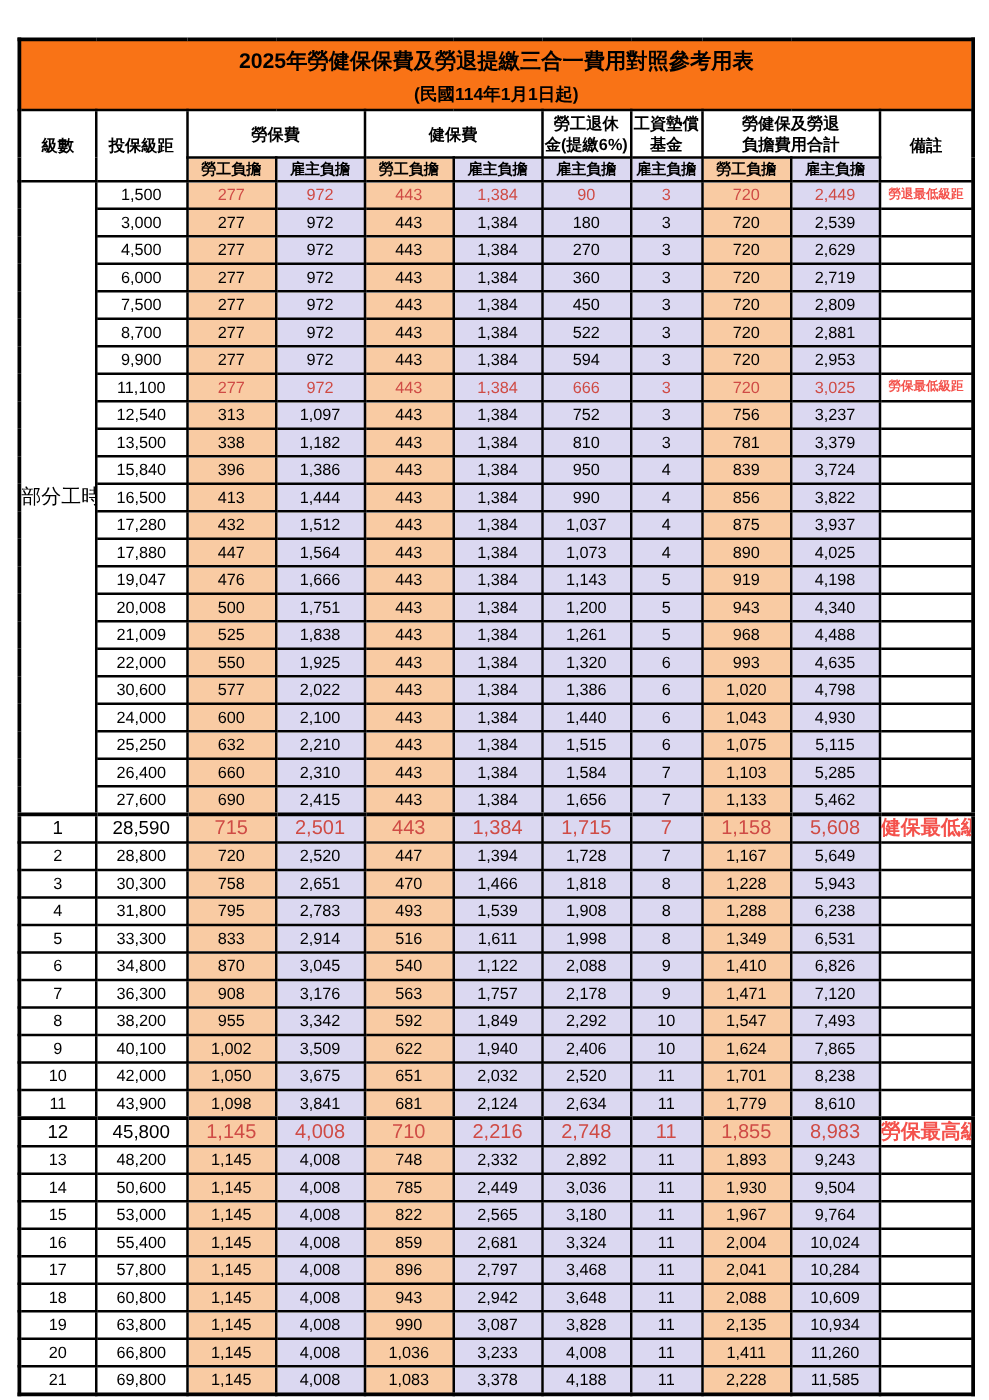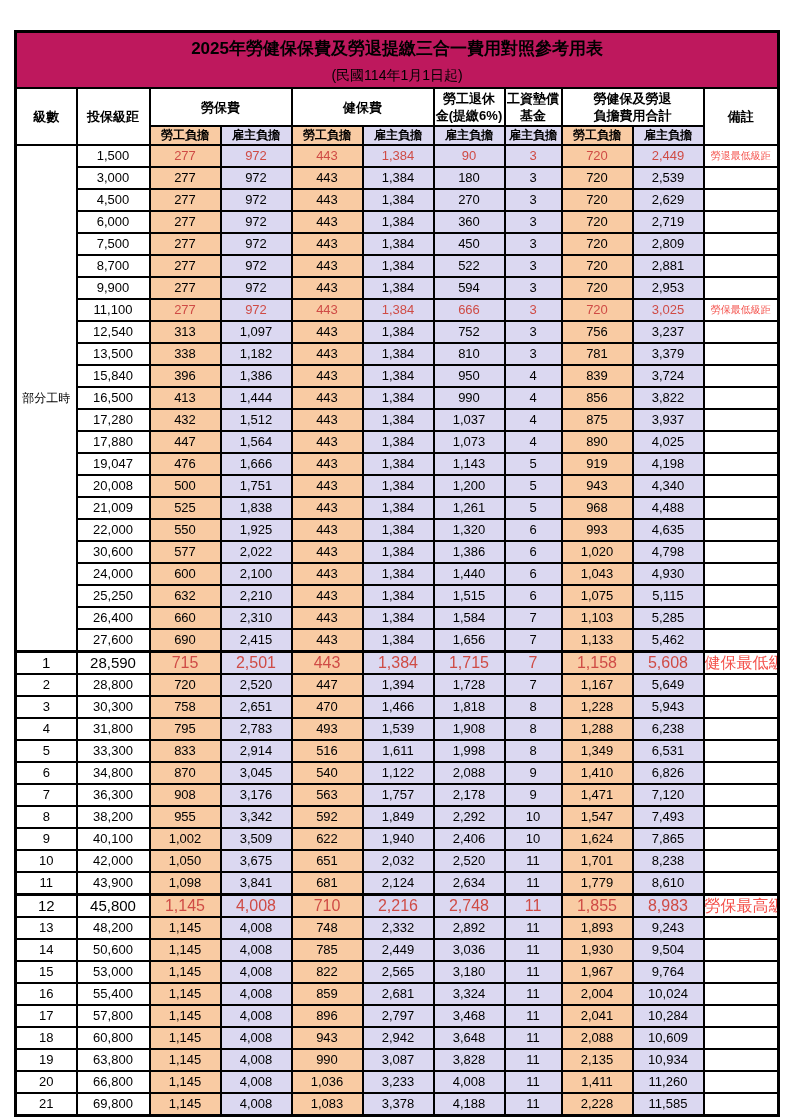--- a/index.html
+++ b/index.html
@@ -25,35 +25,35 @@
   }
   th, td {
     border: 2px solid #000;
     padding: 0;
     text-align: center;
     vertical-align: middle;
     overflow: hidden;
     white-space: nowrap;
   }
   
-  td.title-cell { height: 54px; background: #be185d; }
+  td.title-cell { height: 54px; background: #f97316; }
   .title-line { font-size: 17px; font-weight: bold; line-height: 30px; }
-  .subtitle-line { font-size: 14px; font-weight: normal; line-height: 22px; }
+  .subtitle-line { font-size: 14px; font-weight: bold; line-height: 22px; }
   
   thead th { font-weight: bold; font-size: 13px; background: #fff; }
   tr.hdr-groups th { height: 36px; line-height: 17px; }
   tr.hdr-burden th { height: 16px; font-size: 12px; }
   th.emp, td.emp { background: var(--emp-bg); }
   th.er,  td.er  { background: var(--er-bg); }
   
   tbody td { height: 20px; font-size: 13px; line-height: 20px; background: #fff; }
   tbody td.emp { background: var(--emp-bg); }
   tbody td.er  { background: var(--er-bg); }
-  td.part-time { font-size: 12px; background: #fff; }
-  td.remark-cell { font-size: 10px; font-weight: normal; color: var(--remark-red); }
+  td.part-time { font-size: 16px; background: #fff; }
+  td.remark-cell { font-size: 10px; font-weight: bold; color: var(--remark-red); }
   tr.red-row td.val { color: var(--red-text); }
   tr.big-row td { font-size: 16px; }
   tr.big-row td.level-cell, tr.big-row td.bracket-cell { font-size: 15px; }
   tr.big-row td { border-top-width: 3px; }
 </style>
 </head>
 <body>
 
 <div id="sheet">
   <table>

